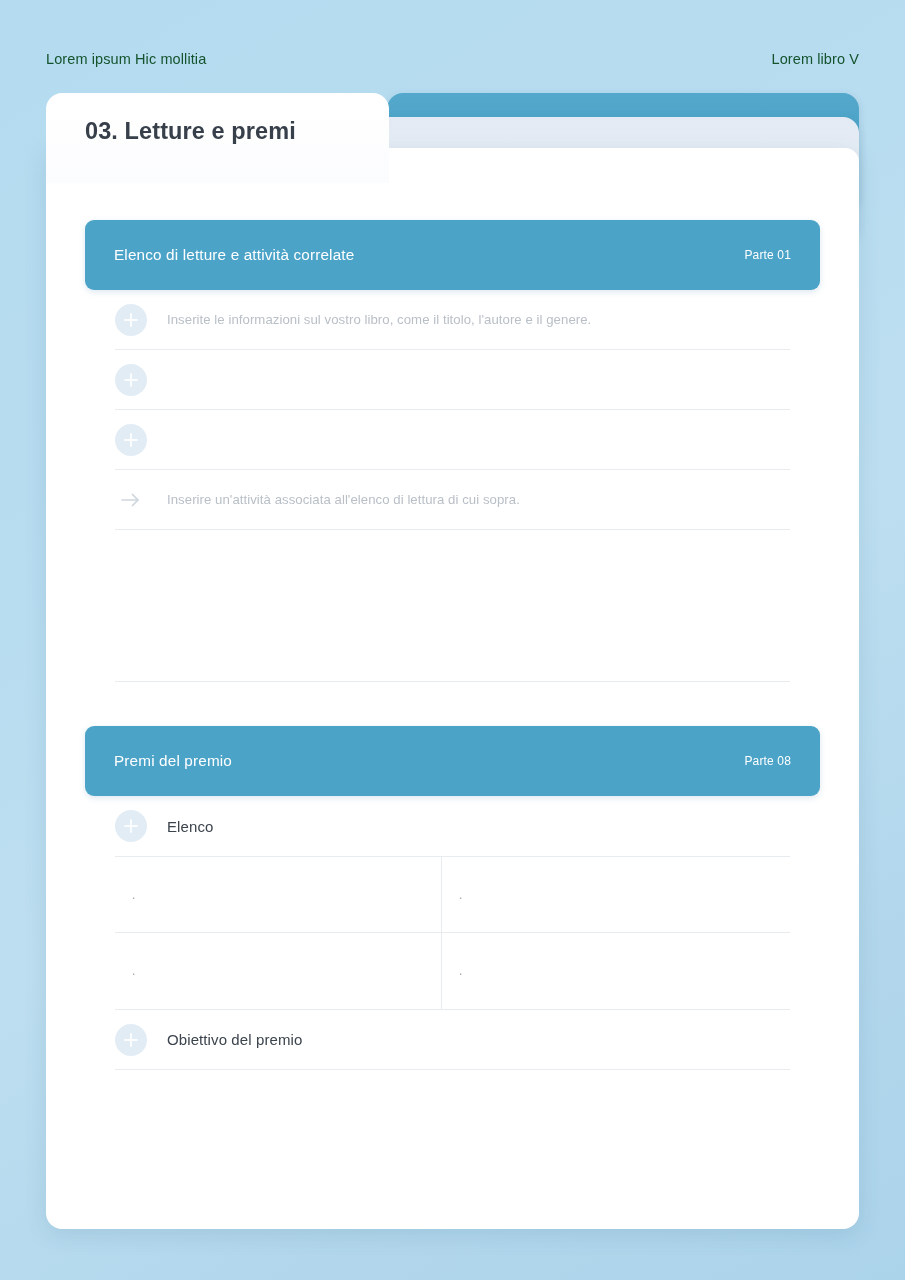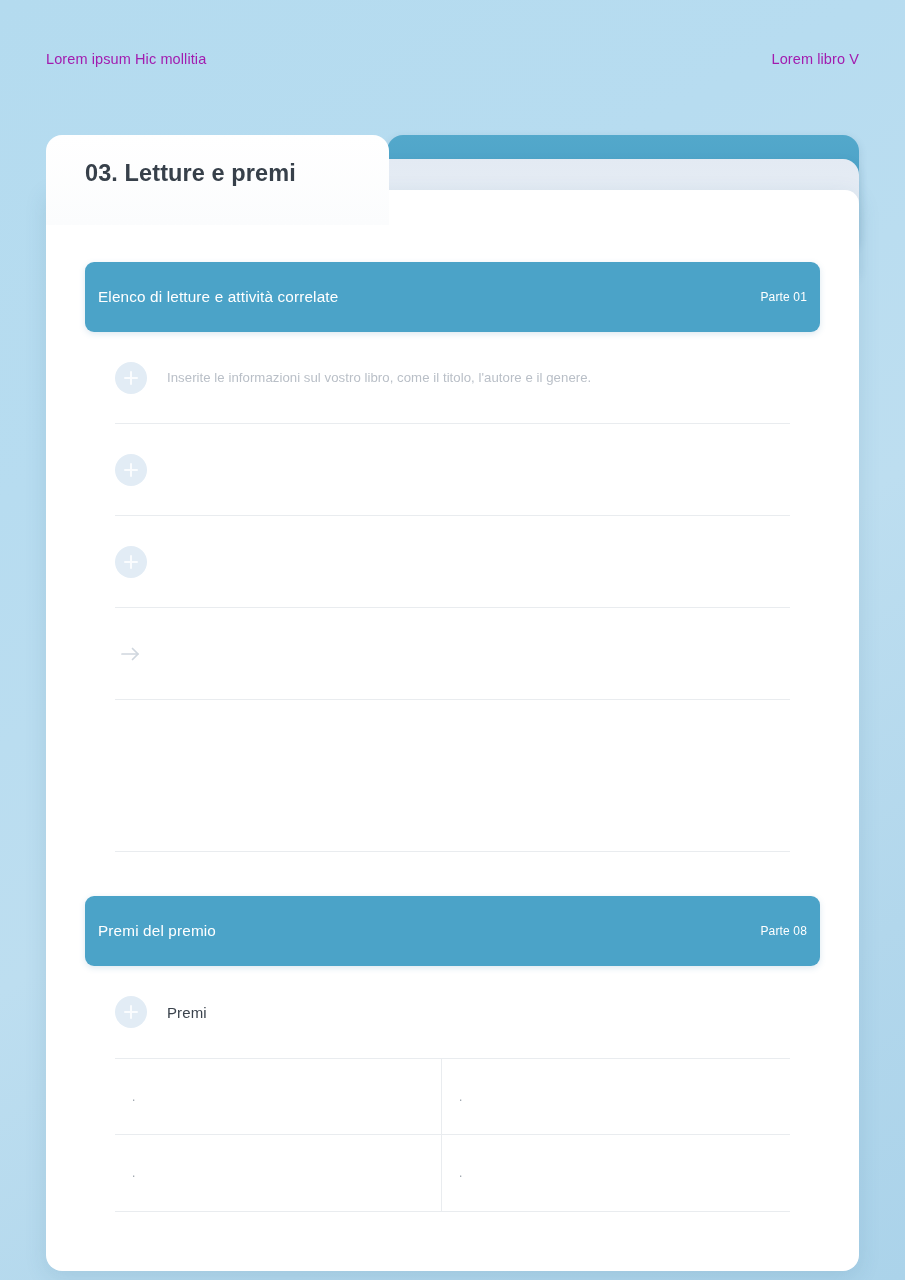--- a/index.html
+++ b/index.html
@@ -19,32 +19,31 @@
   
   .runner {
     position: absolute;
     top: 51px;
     left: 46px;
     right: 46px;
     display: flex;
     justify-content: space-between;
     align-items: baseline;
     font-size: 14.5px;
-    color: #a21caf;
+    color: #14532d;
     letter-spacing: .1px;
   }
 
   
   .stack {
     position: absolute;
     left: 46px;
     top: 93px;
     width: 813px;
     height: 1136px;
-    margin-top: 42px;
   }
 
   
   .layer-blue {
     position: absolute;
     left: 341px;
     top: 0;
     width: 472px;
     height: 112px;
     background: linear-gradient(180deg, #53a8cb 0%, #49a0c7 60%, #3f98c2 100%);
@@ -120,33 +119,33 @@
   }
 
   .section-header {
     margin-top: 0;
     height: 70px;
     background: #4ba3c8;
     border-radius: 9px;
     display: flex;
     align-items: center;
     justify-content: space-between;
-    padding: 0 13px;
+    padding: 0 29px;
     color: #ffffff;
     box-shadow: 0 2px 6px rgba(60,130,170,.18);
   }
   .section-header .st { font-size: 15.3px; letter-spacing: .15px; }
   .section-header .sp { font-size: 12px; letter-spacing: .15px; }
 
   .rows { padding: 0 30px; }
 
   .row {
     display: flex;
     align-items: center;
-    height: 92px;
+    height: 60px;
     border-bottom: 1px solid #e9ecef;
   }
   .row.blank { height: 152px; border-bottom: 1px solid #e9ecef; }
 
   
   .ic-plus {
     width: 32px; height: 32px;
     border-radius: 50%;
     background: #e2ecf5;
     flex: 0 0 32px;
@@ -245,42 +244,49 @@
         <span class="row-ph"></span>
       </div>
 
       <div class="row">
         <span class="ic-arrow">
           <svg width="20" height="16" viewBox="0 0 20 16" fill="none" stroke="#cfd6de" stroke-width="1.7" stroke-linecap="round" stroke-linejoin="round">
             <line x1="1" y1="8" x2="17" y2="8"></line>
             <polyline points="11.5,2.5 17,8 11.5,13.5"></polyline>
           </svg>
         </span>
+        <span class="row-ph">Inserire un'attività associata all'elenco di lettura di cui sopra.</span>
       </div>
 
       <div class="row blank"></div>
 
     </div>
 
     <div style="height:44px"></div>
 
     <div class="section-header">
       <span class="st">Premi del premio</span>
       <span class="sp">Parte 08</span>
     </div>
 
     <div class="rows">
       <div class="row" style="border-bottom:none">
         <span class="ic-plus"></span>
-        <span class="row-label">Premi</span>
+        <span class="row-label">Elenco</span>
       </div>
     </div>
 
     <div class="awards-table">
       <div class="cell b-r b-b">.</div>
       <div class="cell b-b">.</div>
       <div class="cell b-r">.</div>
       <div class="cell">.</div>
     </div>
 
+    <div class="rows">
+      <div class="row">
+        <span class="ic-plus"></span>
+        <span class="row-label">Obiettivo del premio</span>
+      </div>
+    </div>
 
   </div>
 </div>
 
 </body></html>

